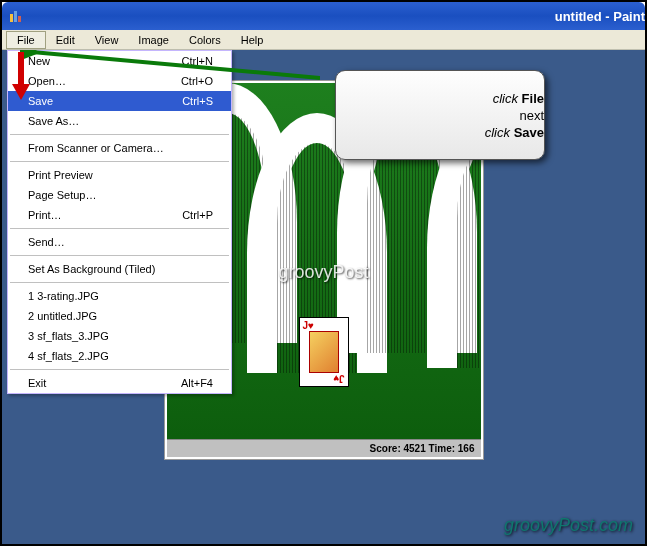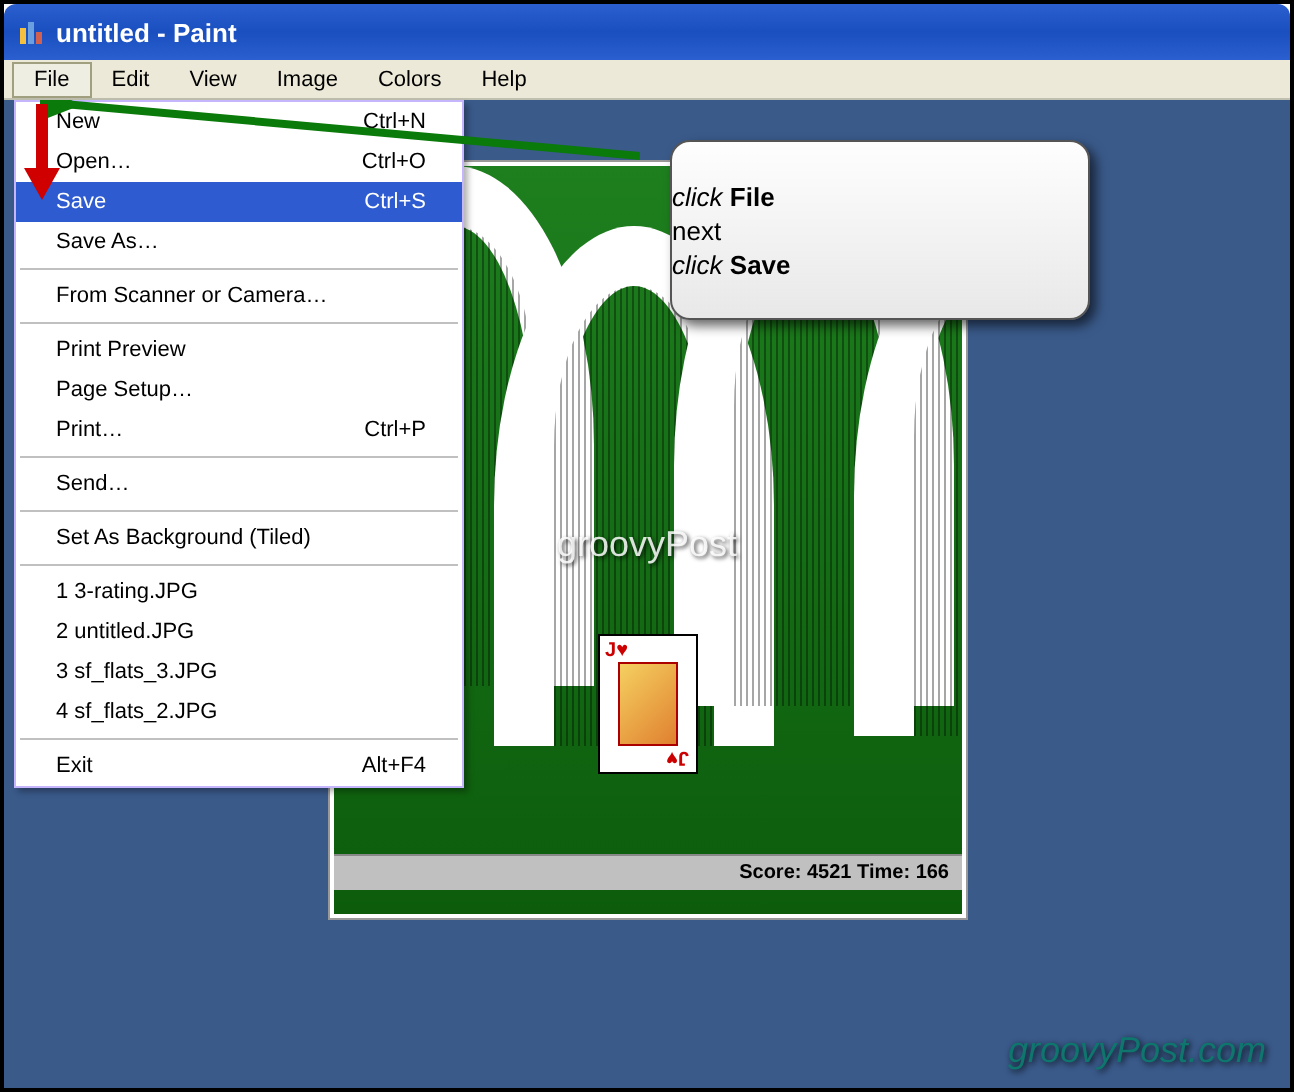--- a/index.html
+++ b/index.html
@@ -3,21 +3,21 @@
 <meta charset="utf-8">
 <style>
   * { box-sizing: border-box; margin: 0; padding: 0; font-family: Tahoma, Arial, sans-serif; }
   body { background: #fff; width: 647px; height: 546px; position: relative; overflow: hidden; border: 2px solid #000; }
 
   .titlebar {
     height: 28px;
     background: linear-gradient(to bottom, #2b5fcf 0%, #1a4fc0 50%, #2b5fcf 100%);
     display: flex; align-items: center; padding-left: 6px;
     border-top-left-radius: 6px; border-top-right-radius: 6px;
-    color: #fff; font-size: 13px; font-weight: bold;
+    color: #fff; font-size: 13px; font-weight: bold; justify-content: space-between;
   }
   .titlebar .icon { width: 16px; height: 16px; margin-right: 4px; display:inline-block; }
   .titlebar .icon svg { width:16px; height:16px; }
 
   .menubar {
     height: 20px; background: #ece9d8; border-bottom: 1px solid #c0c0b0;
     display: flex; align-items: center; padding-left: 4px; font-size: 11px;
   }
   .menubar .menu-item { padding: 2px 10px; cursor: default; }
   .menubar .menu-item.active { background: #efeee2; border: 1px solid #a0a080; }
@@ -49,40 +49,40 @@
   .card-j {
     position:absolute; left:50%; transform:translateX(-50%); bottom:70px;
     width:50px; height:70px; background:#fff; border:1px solid #000;
     display:flex; align-items:center; justify-content:center;
   }
   .card-j .corner { position:absolute; font-size:10px; color:#c00; font-weight:bold; }
   .card-j .tl { top:2px; left:3px; } .card-j .br { bottom:2px; right:3px; transform:rotate(180deg); }
   .card-j .face { width:30px; height:42px; border:1px solid #a00; background:linear-gradient(135deg,#f5d060,#e08030); }
 
   .statusbar {
-    position:absolute; left:0; right:0; bottom:12px; height:18px;
+    position:absolute; left:0; right:0; bottom:0; height:18px;
     background:#c0c0c0; border-top:1px solid #888; font-size:10px;
     display:flex; justify-content:flex-end; align-items:center; padding-right:6px;
     font-weight:bold; color:#000;
   }
 
   .dropdown {
     position: absolute; top: 48px; left: 5px; width: 225px;
     background: #fff; border: 1px solid #c4b5fd; box-shadow: 2px 2px 3px rgba(0,0,0,0.3);
     font-size: 11px; z-index: 50;
   }
   .dropdown .row { display:flex; justify-content:space-between; padding: 4px 18px 4px 20px; cursor:default; }
   .dropdown .row.hl { background:#2f5bd0; color:#fff; }
   .dropdown .sep { height:1px; background:#c0c0c0; margin: 3px 2px; }
 
   .tooltip {
     position:absolute; top:68px; right:100px; width:210px; height:90px;
     background: linear-gradient(to bottom,#fefefe,#e8e8e8);
     border:1px solid #555; border-radius:10px; box-shadow: 3px 3px 6px rgba(0,0,0,0.6);
-    display:flex; flex-direction:column; align-items:flex-start; justify-content:center;
+    display:flex; flex-direction:column; align-items:flex-end; justify-content:center;
     font-size:13px; z-index:80;
   }
   .tooltip .line { margin:1px 0; }
   .tooltip .line i { font-style: italic; }
   .tooltip .line b { font-weight: bold; }
 
   .green-arrow {
     position:absolute; z-index:70; top:48px; left:18px; width:300px; height:50px;
   }
   .red-arrow {

